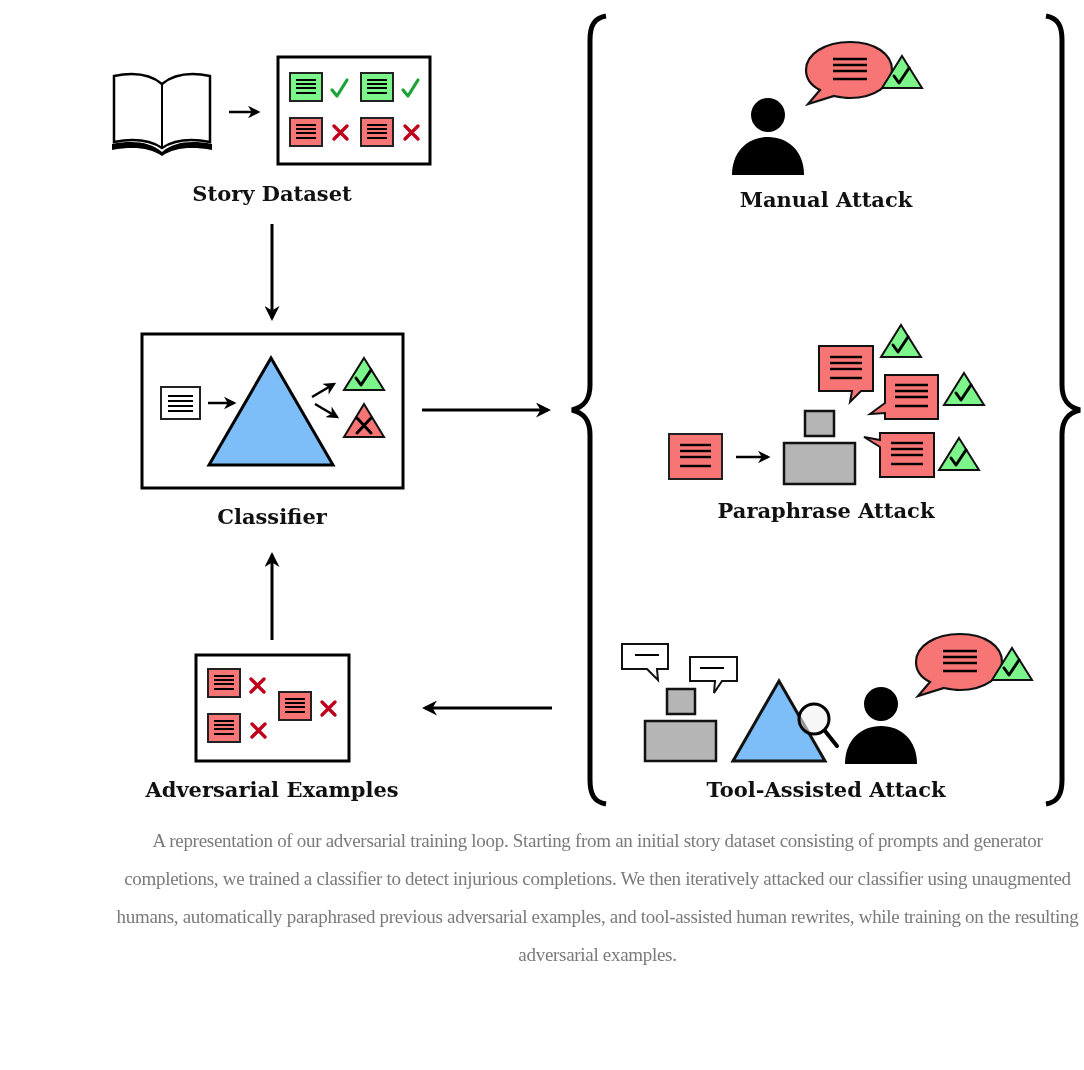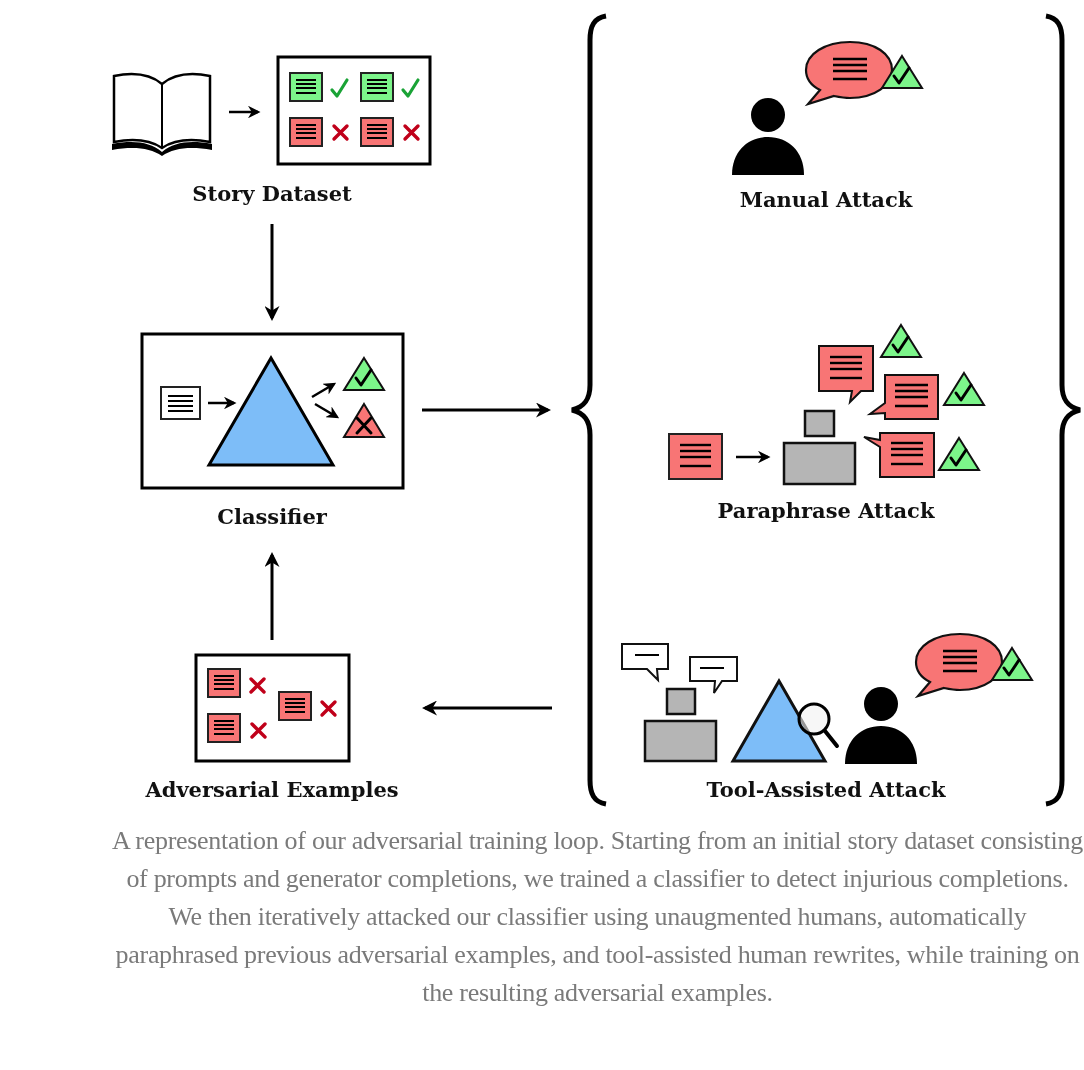--- a/index.html
+++ b/index.html
@@ -2,21 +2,21 @@
 <html><head>
 <meta charset="utf-8">
 <style>
   html, body { margin: 0; padding: 0; background: #ffffff; }
   body { width: 1084px; height: 1070px; position: relative; overflow: hidden; }
   #diagram { position: absolute; left: 0; top: 0; width: 1084px; height: 820px; }
   .lbl { font-family: "DejaVu Serif", "Liberation Serif", serif; font-weight: bold; font-size: 21px; fill: #111; }
   #caption {
     position: absolute; left: 110px; top: 822px; width: 975px;
     font-family: "Liberation Serif", "DejaVu Serif", serif;
-    font-size: 26px; line-height: 38px; color: #7a7a7a; text-align: center;
+    font-size: 19px; line-height: 38px; color: #7a7a7a; text-align: center;
     letter-spacing: -0.3px;
   }
 </style>
 </head>
 <body>
 
 <svg id="diagram" viewBox="0 0 1084 820" xmlns="http://www.w3.org/2000/svg">
   <defs>
     <marker id="ah" viewBox="0 0 10 10" refX="8" refY="5" markerWidth="5" markerHeight="5" orient="auto">
       <path d="M0,0 L10,5 L0,10 L3,5 z" fill="#000"></path>

